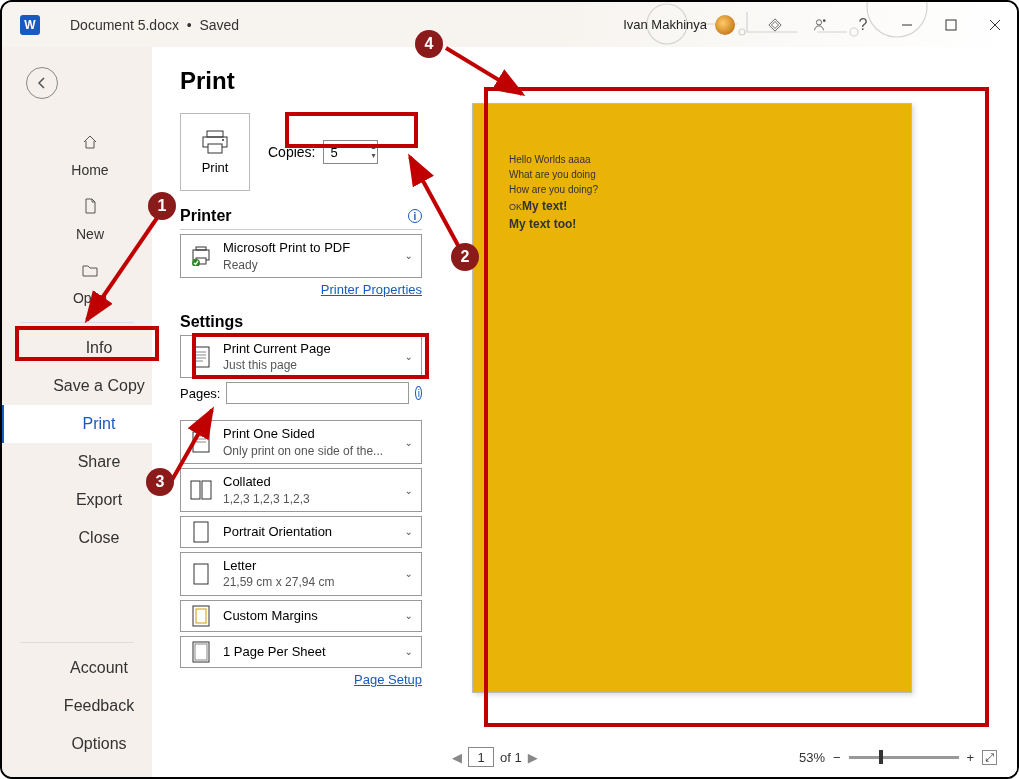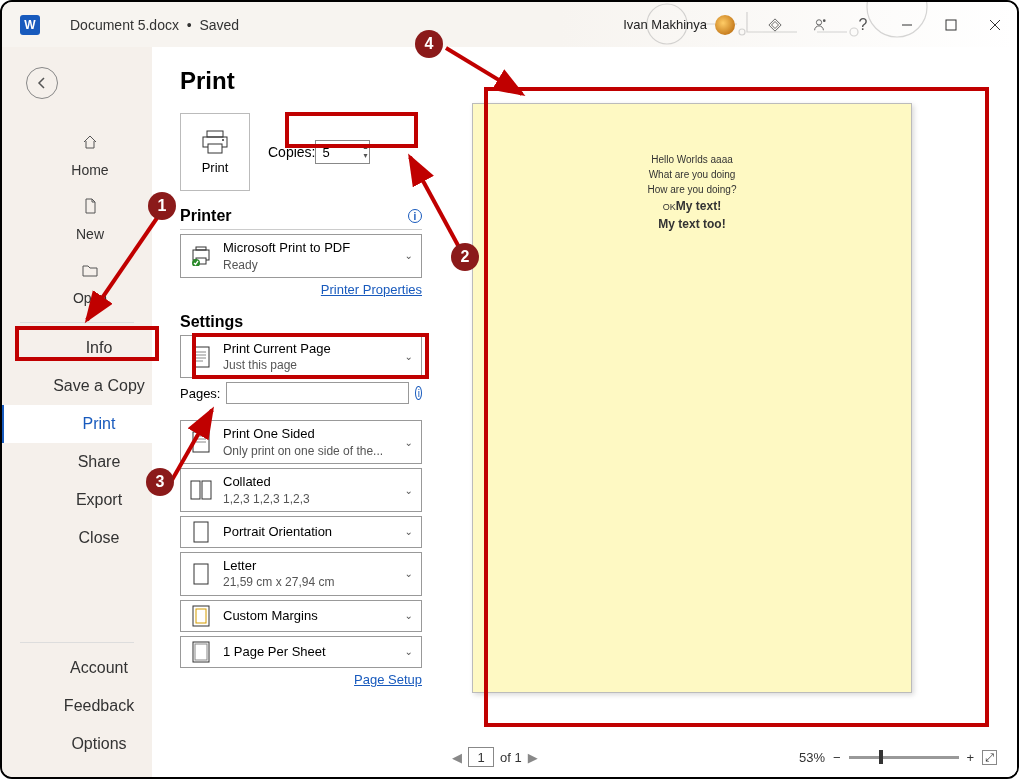--- a/index.html
+++ b/index.html
@@ -21,40 +21,40 @@
   .side-item.indent { padding-left:44px; font-size:16px;}
   .side-item.selected { color:#185ABD; border-left:2px solid #185ABD; padding-left:42px; background:#fff;}
   .side-sep { height:1px; background:#ddd; margin:6px 18px;}
   .side-spacer { flex:1;}
   
   .main { flex:1; display:flex; background:#fff; position:relative;}
   .settings-col { width:280px; padding:20px 10px 0 28px;}
   .page-title { font-size:24px; font-weight:600; margin-bottom:18px;}
   .print-row { display:flex; align-items:center; gap:18px;}
   .print-btn { width:70px; height:78px; border:1px solid #bbb; display:flex; flex-direction:column; align-items:center; justify-content:center; gap:6px; font-size:13px;}
-  .copies-box { display:flex; align-items:center; }
+  .copies-box { display:flex; align-items:center; gap:8px;}
   .copies-box label { font-size:14px;}
   .spinner { width:55px; height:24px; border:1px solid #888; display:flex; align-items:center; padding-left:6px; font-size:13px; position:relative; background:#fff;}
   .spinner .arrows { position:absolute; right:2px; top:1px; font-size:8px; line-height:9px; color:#555; display:flex; flex-direction:column;}
   
   .section-h { font-size:16px; font-weight:600; margin:16px 0 4px 0; border-bottom:1px solid #ccc; padding-bottom:4px; display:flex; align-items:center; justify-content:space-between;}
   .info-i { width:14px; height:14px; border:1px solid #185ABD; border-radius:50%; color:#185ABD; font-size:10px; display:flex; align-items:center; justify-content:center;}
   
   .dropdown { border:1px solid #999; display:flex; align-items:center; padding:4px 8px; gap:10px; font-size:13px; position:relative; background:#fff; margin-bottom:4px;}
   .dropdown .dd-icon { width:24px; display:flex; align-items:center; justify-content:center;}
   .dropdown .dd-text { flex:1; line-height:1.35;}
   .dropdown .dd-sub { color:#555; font-size:12px;}
   .dropdown .dd-chev { font-size:10px; color:#555;}
   .linkrow { text-align:right; font-size:13px; margin:2px 0 4px 0;}
   .linkrow a { color:#185ABD; text-decoration:underline; cursor:pointer;}
   .pages-row { display:flex; align-items:center; gap:6px; font-size:13px; margin-bottom:16px;}
   .pages-row input { flex:1; height:22px; border:1px solid #999;}
   
   .preview-col { flex:1; background:#fff; position:relative; padding:36px 20px 20px 30px;}
-  .page-preview { width:440px; height:590px; background:#fef9c3; border:1px solid #bbb; box-shadow:2px 2px 5px rgba(0,0,0,0.15); margin-left:10px; margin-top:20px; padding:46px 36px; font-size:10px; color:#333;text-align:center;}
+  .page-preview { width:440px; height:590px; background:#eab308; border:1px solid #bbb; box-shadow:2px 2px 5px rgba(0,0,0,0.15); margin-left:10px; margin-top:20px; padding:46px 36px; font-size:10px; color:#333;}
   .page-preview p { margin:4px 0;}
   .page-preview .bold { font-weight:bold; font-size:12px;}
   
   .preview-footer { position:absolute; bottom:10px; left:0; right:0; display:flex; align-items:center; justify-content:space-between; padding:0 20px; font-size:13px; color:#333;}
   .pf-left { display:flex; align-items:center; gap:6px;}
   .pf-btn { color:#888;}
   .pf-box { width:26px; height:20px; border:1px solid #888; display:flex; align-items:center; justify-content:center;}
   .pf-right { display:flex; align-items:center; gap:8px;}
   .zoom-track { width:110px; height:3px; background:#999; position:relative;}
   .zoom-thumb { width:4px; height:14px; background:#333; position:absolute; top:-6px; left:30px;}

